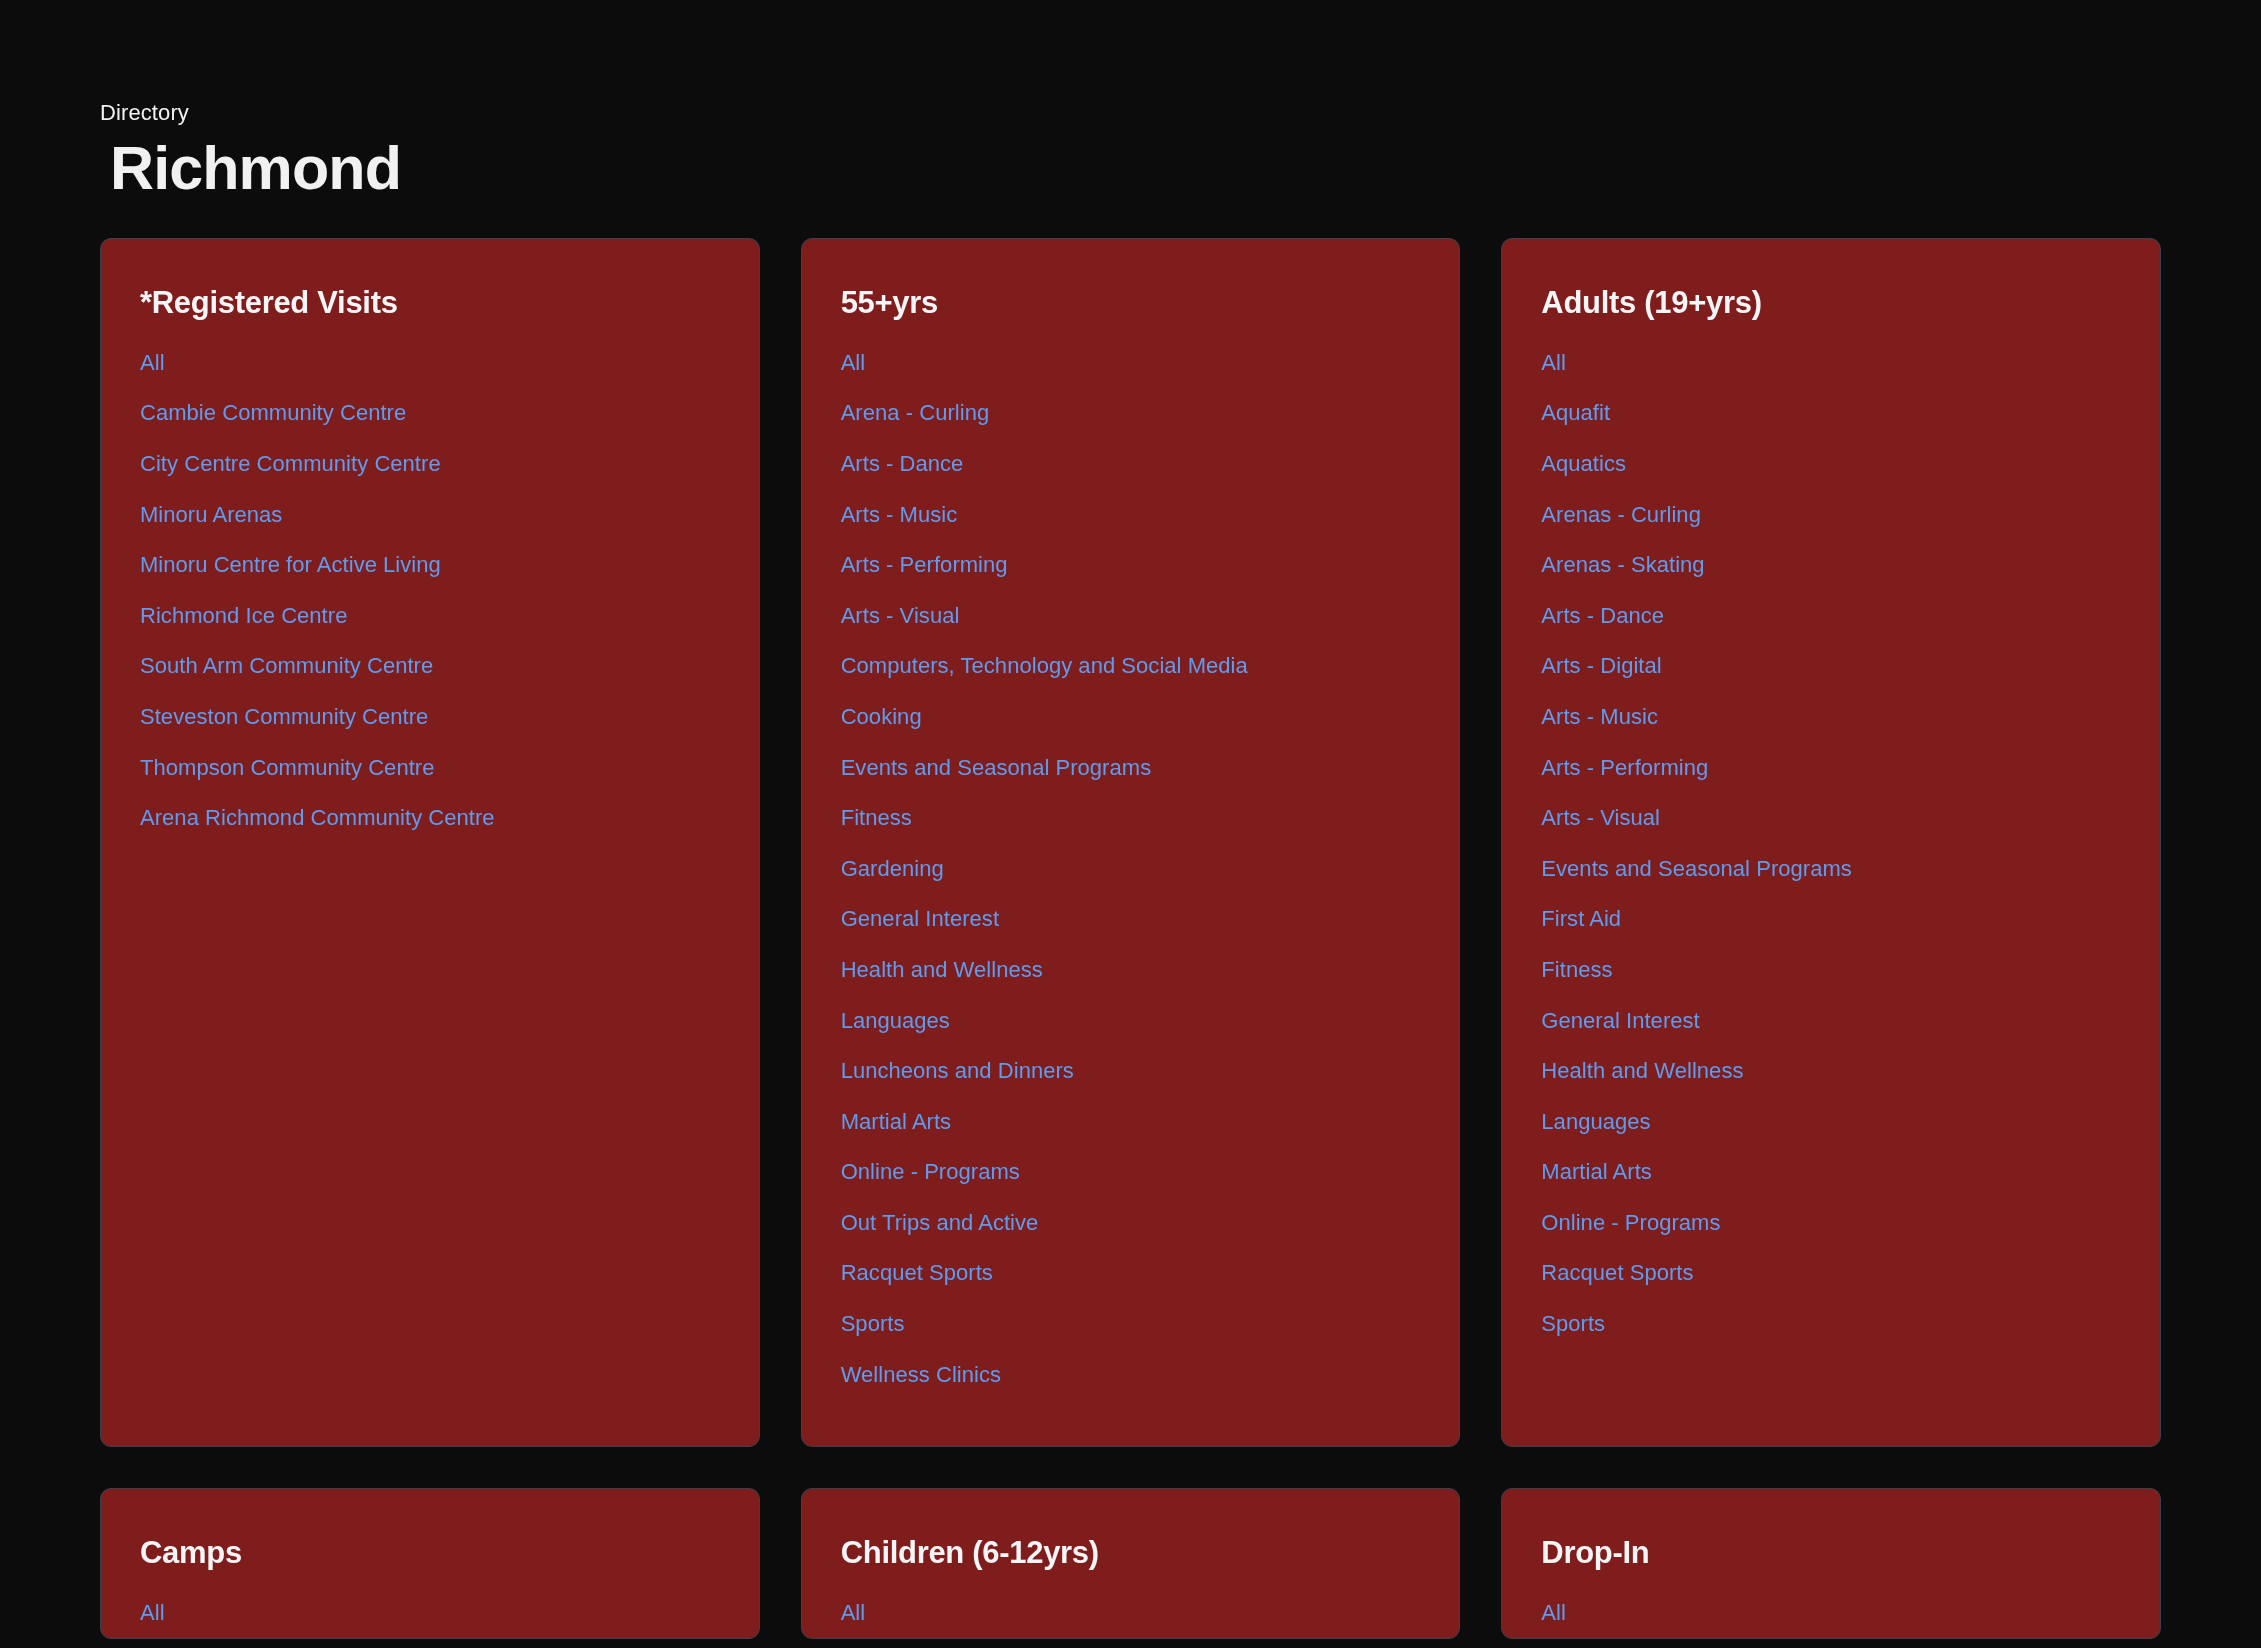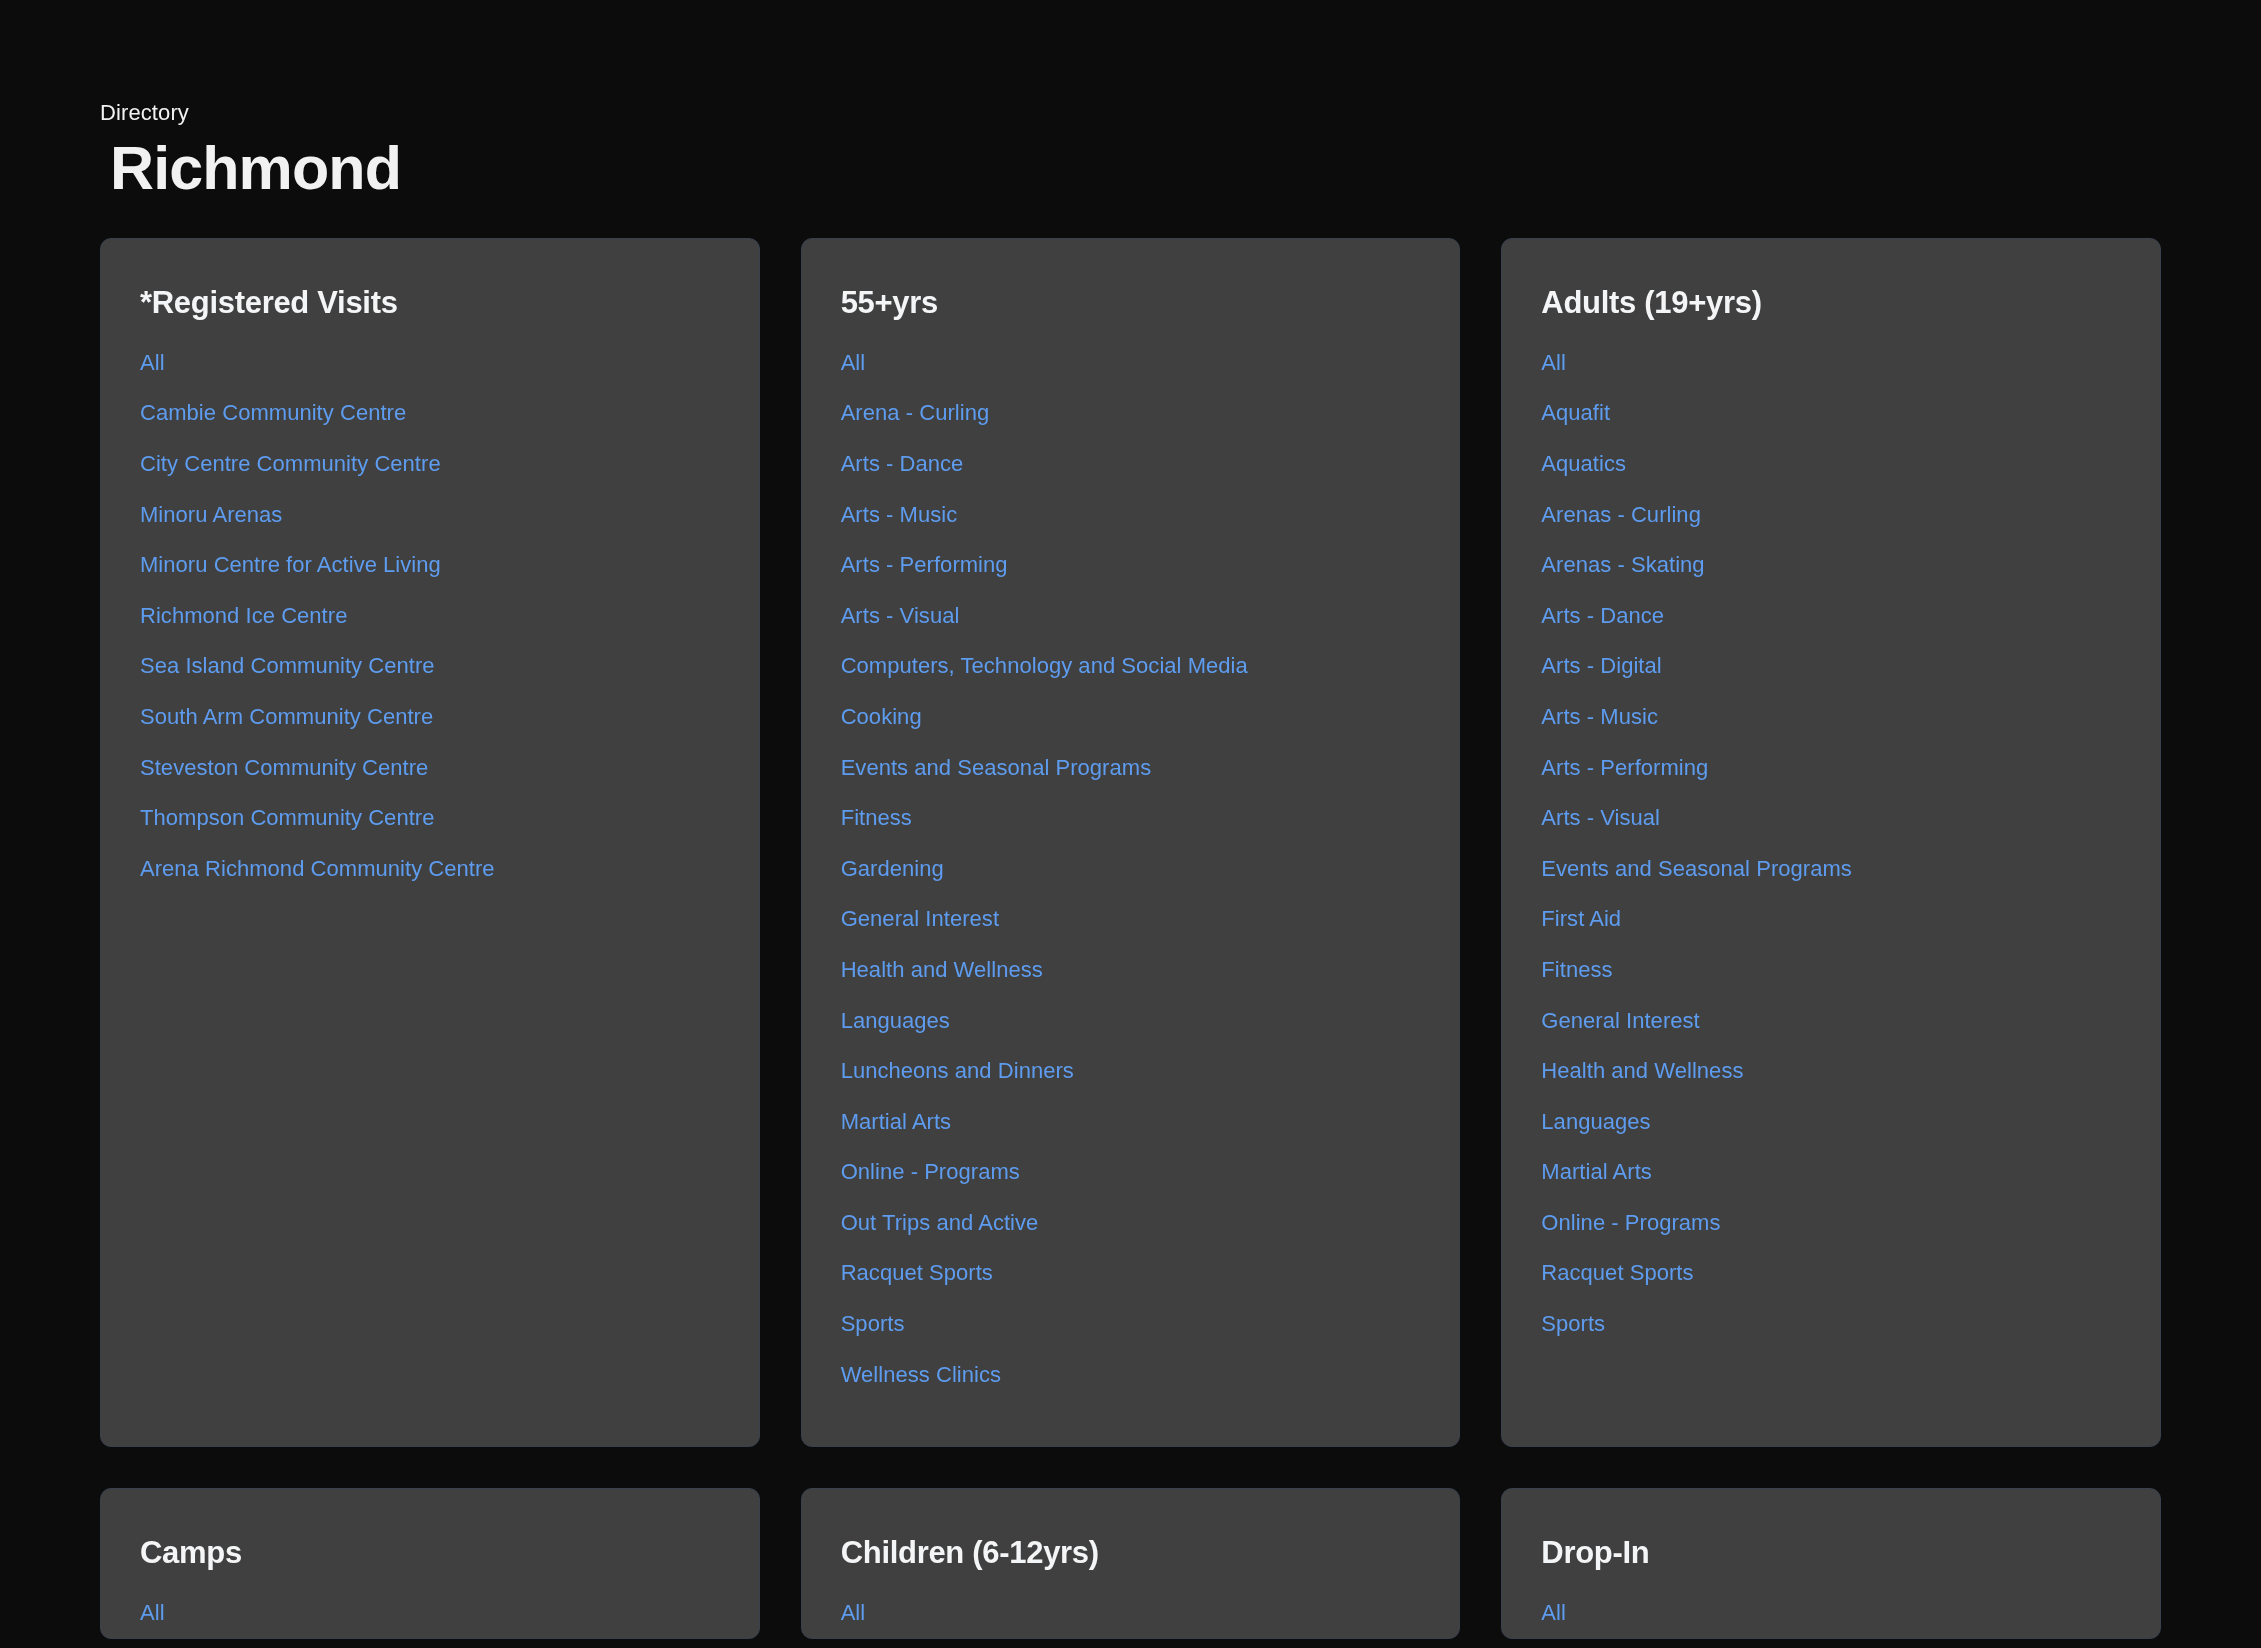--- a/index.html
+++ b/index.html
@@ -49,21 +49,21 @@
   
   .card-grid {
     margin-top: 34px;
     display: grid;
     grid-template-columns: repeat(3, 1fr);
     column-gap: 41px;
     row-gap: 41px;
   }
 
   .card {
-    background: #404040;
+    background: #7f1d1d;
     border: 0.8px solid #39414f;
     border-radius: 11px;
     padding: 46px 39px 47px 39px;
     min-height: 1188px;
   }
 
   .card-row2 {
     min-height: 151px;
     padding-bottom: 0;
   }
@@ -108,21 +108,20 @@
   <div class="card-grid" id="card-grid">
       <div class="card">
         <div class="card-title">*Registered Visits</div>
         <div class="card-links">
           <a class="card-link" href="#">All</a>
           <a class="card-link" href="#">Cambie Community Centre</a>
           <a class="card-link" href="#">City Centre Community Centre</a>
           <a class="card-link" href="#">Minoru Arenas</a>
           <a class="card-link" href="#">Minoru Centre for Active Living</a>
           <a class="card-link" href="#">Richmond Ice Centre</a>
-          <a class="card-link" href="#">Sea Island Community Centre</a>
           <a class="card-link" href="#">South Arm Community Centre</a>
           <a class="card-link" href="#">Steveston Community Centre</a>
           <a class="card-link" href="#">Thompson Community Centre</a>
           <a class="card-link" href="#">Arena Richmond Community Centre</a>
         </div>
       </div>
       <div class="card">
         <div class="card-title">55+yrs</div>
         <div class="card-links">
           <a class="card-link" href="#">All</a>

